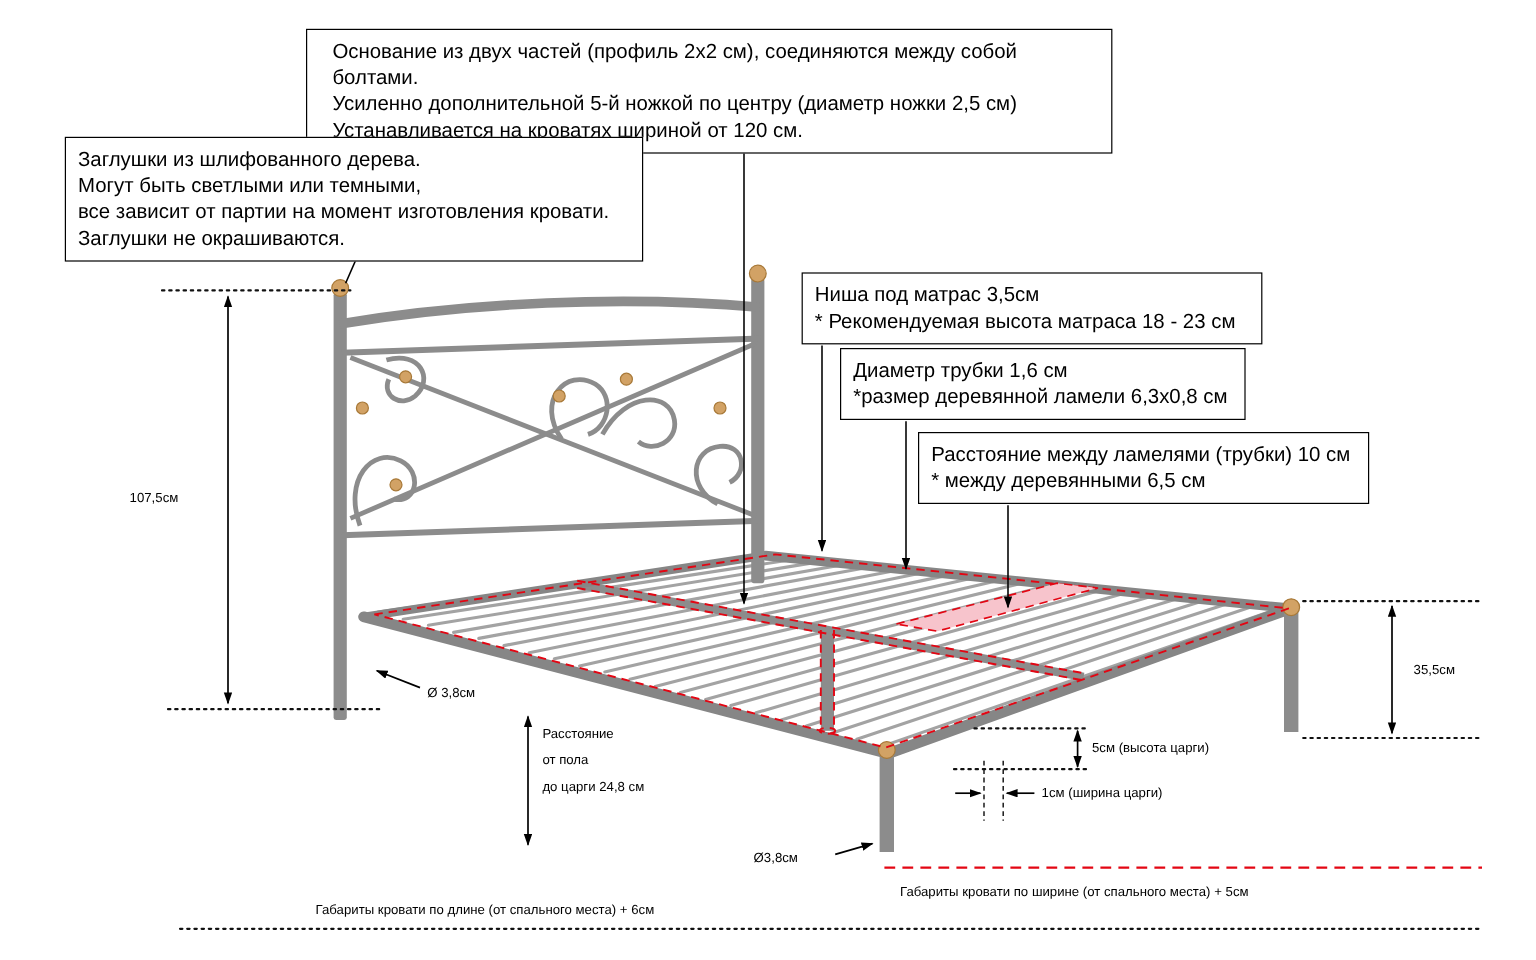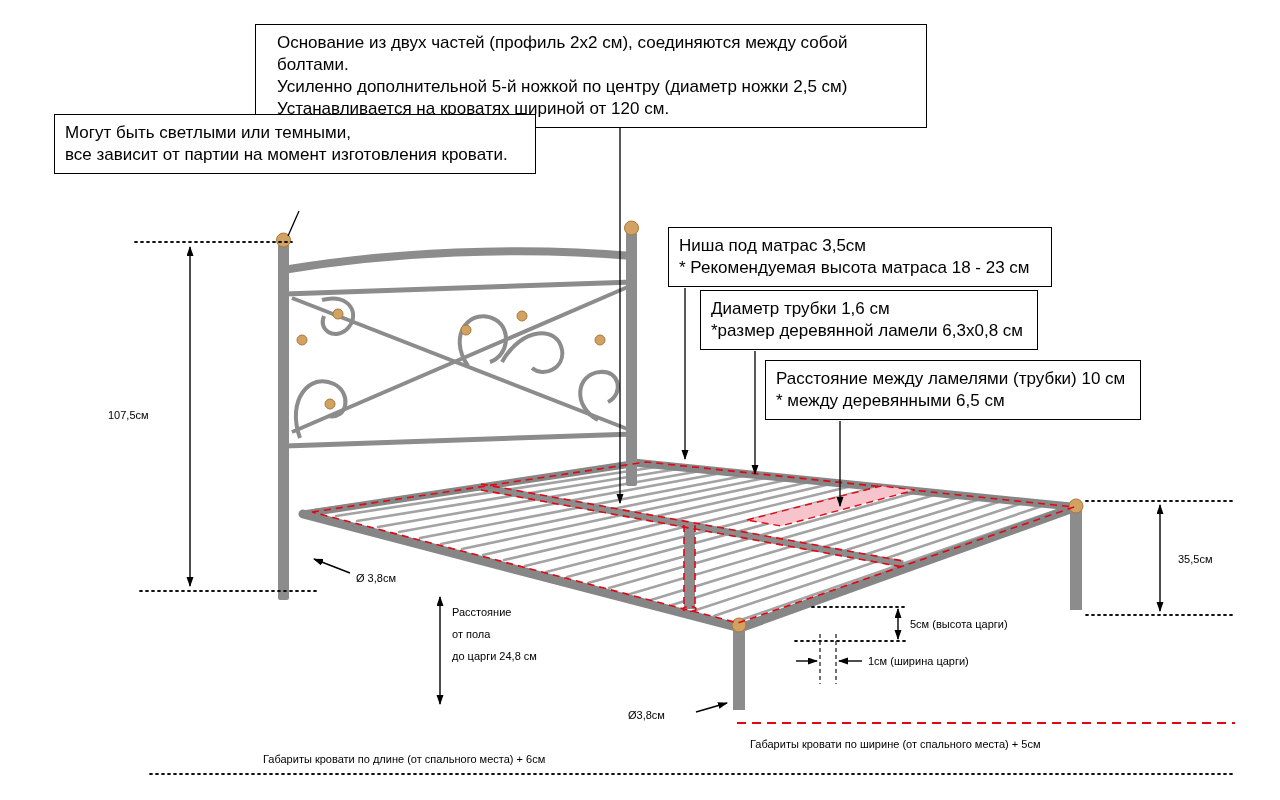--- a/index.html
+++ b/index.html
@@ -142,22 +142,24 @@
     </g>
   </svg>
 
   <div class="box" style="left:255px;top:24px;width:672px;padding-left:21px;">
     <div>Основание из двух частей (профиль 2х2 см), соединяются между собой болтами.</div>
     <div>Усиленно дополнительной 5-й ножкой по центру (диаметр ножки 2,5 см)</div>
     <div>Устанавливается на кроватях шириной от 120 см.</div>
   </div>
 
   <div class="box" style="left:54px;top:114px;width:482px;">
+    <div>Заглушки из шлифованного дерева.</div>
     <div>Могут быть светлыми или темными,</div>
     <div>все зависит от партии на момент изготовления кровати.</div>
+    <div>Заглушки не окрашиваются.</div>
   </div>
 
   <div class="box" style="left:668px;top:227px;width:384px;">
     <div>Ниша под матрас 3,5см</div>
     <div>* Рекомендуемая высота матраса 18 - 23 см</div>
   </div>
 
   <div class="box" style="left:700px;top:290px;width:338px;">
     <div>Диаметр трубки 1,6 см</div>
     <div>*размер деревянной ламели 6,3х0,8 см</div>

